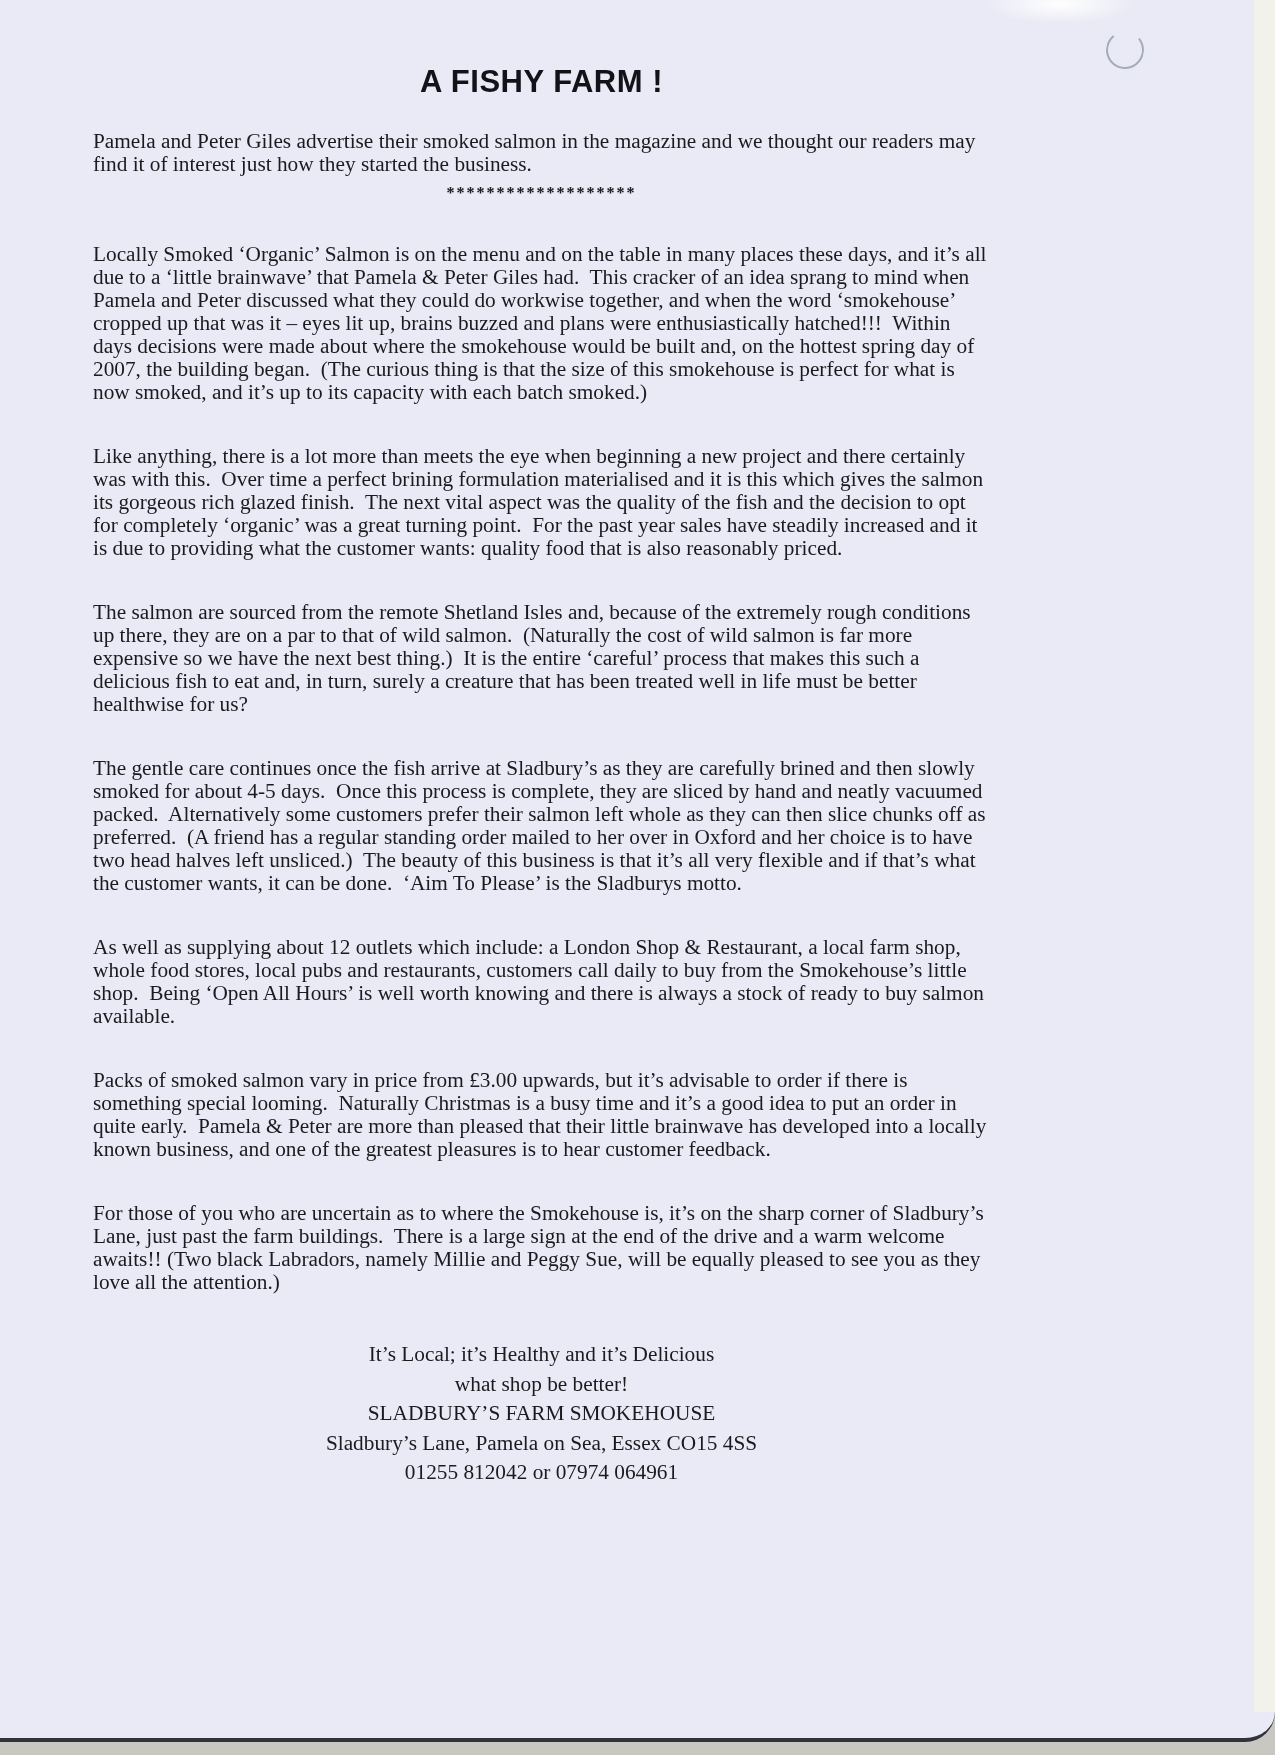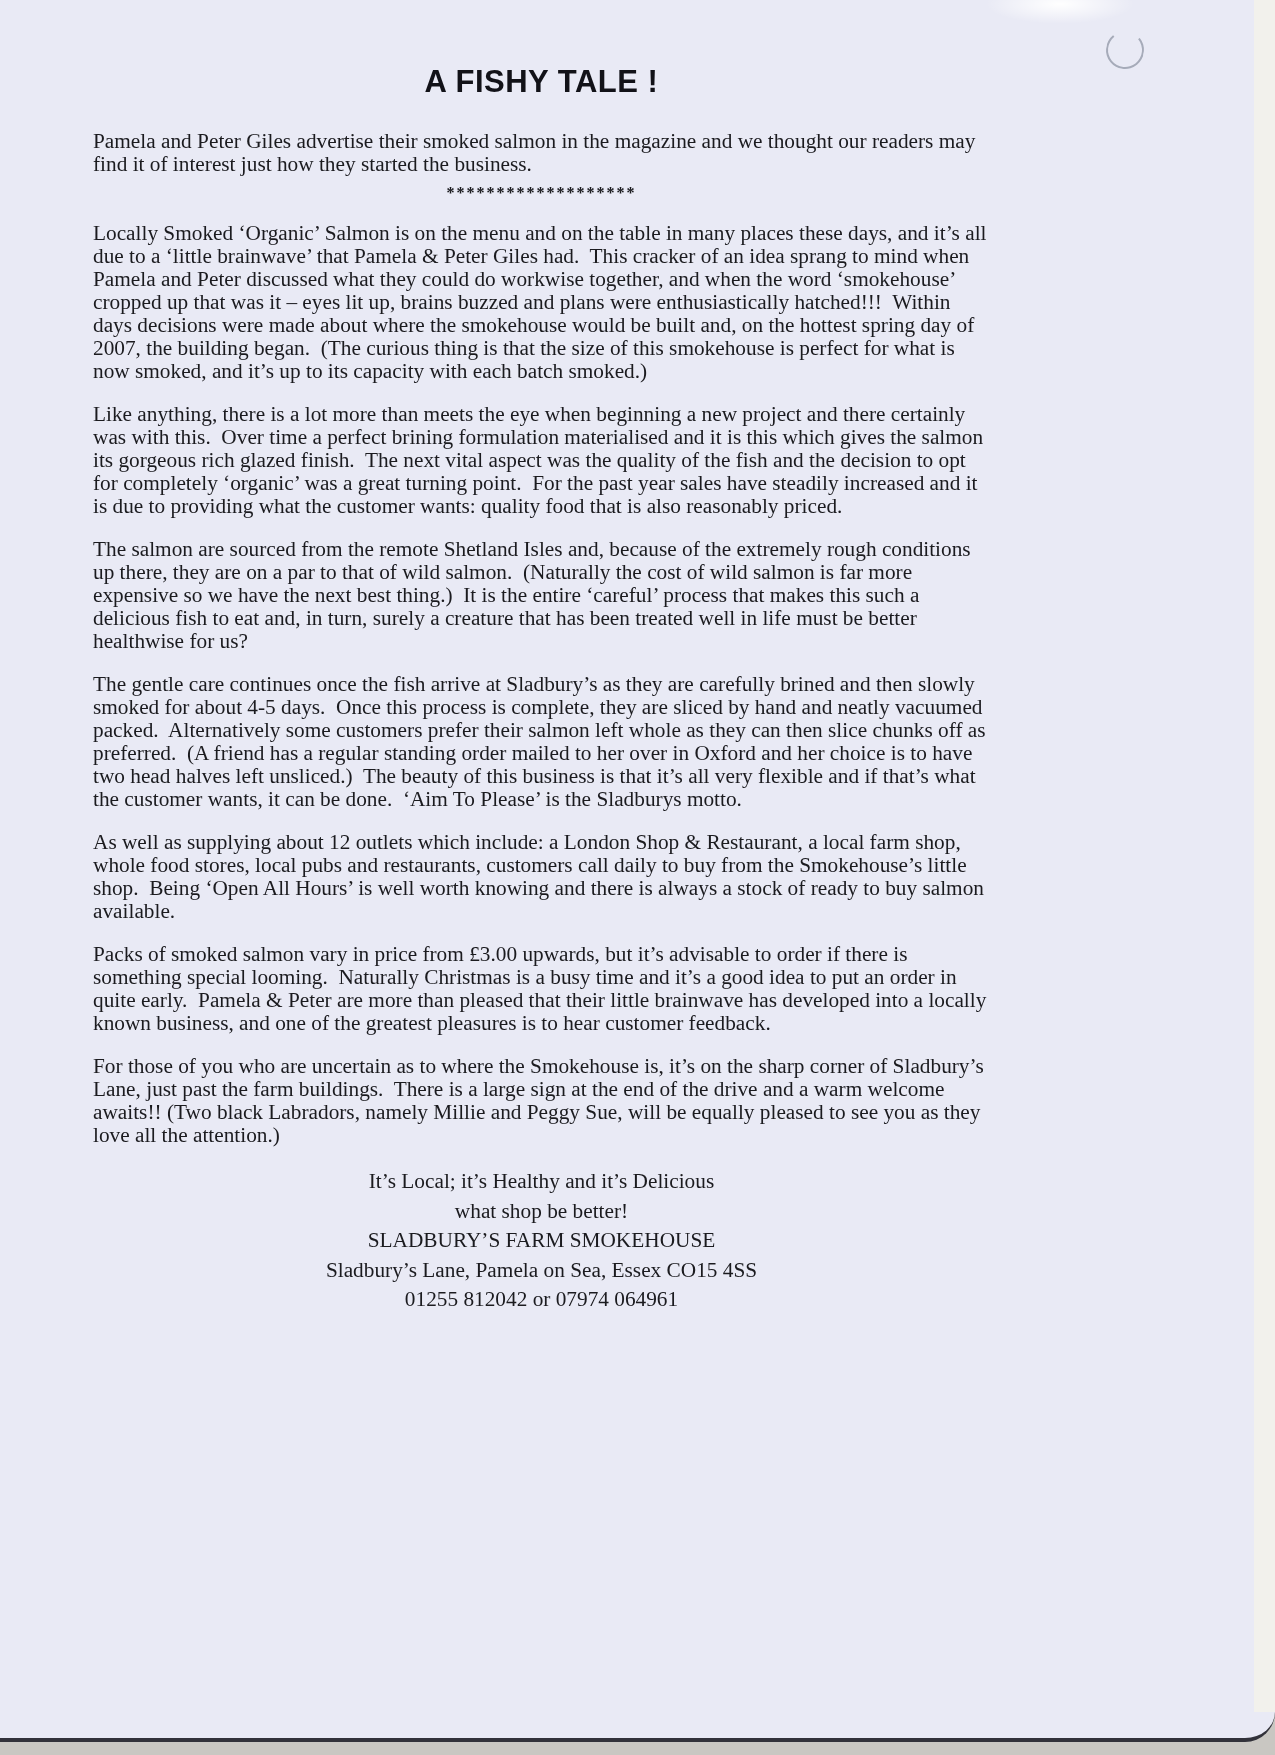--- a/index.html
+++ b/index.html
@@ -60,47 +60,47 @@
     text-align: center;
     color: #121218;
     margin: 0 0 30px 0;
   }
   .para {
     font-size: 21.3px;
     line-height: 23px;
     margin: 0;
     white-space: pre-wrap;
   }
-  .body-para { margin-top: 20px; }
+  .body-para { margin-top: 41px; }
   .divider {
     text-align: center;
     font-weight: bold;
     font-size: 16px;
     letter-spacing: 2px;
     margin: 8px 0 0 0;
     color: #17171b;
   }
   .footer {
-    margin-top: 20px;
+    margin-top: 46px;
     text-align: center;
     font-size: 21.3px;
     line-height: 29.5px;
   }
 </style>
 </head>
 <body>
 
 <div class="scan">
   <div class="paper"></div>
   <div class="edge-right"></div>
   <div class="top-blob"></div>
   <div class="ring-mark"></div>
 
   <div class="content">
-    <h1 class="title">A FISHY TALE !</h1>
+    <h1 class="title">A FISHY FARM !</h1>
 
     <p class="para">Pamela and Peter Giles advertise their smoked salmon in the magazine and we thought our readers may find it of interest just how they started the business.</p>
 
     <div class="divider">*******************</div>
 
     <p class="para body-para">Locally Smoked ‘Organic’ Salmon is on the menu and on the table in many places these days, and it’s all due to a ‘little brainwave’ that Pamela &amp; Peter Giles had.  This cracker of an idea sprang to mind when Pamela and Peter discussed what they could do workwise together, and when the word ‘smokehouse’ cropped up that was it – eyes lit up, brains buzzed and plans were enthusiastically hatched!!!  Within days decisions were made about where the smokehouse would be built and, on the hottest spring day of 2007, the building began.  (The curious thing is that the size of this smokehouse is perfect for what is now smoked, and it’s up to its capacity with each batch smoked.)</p>
     <p class="para body-para">Like anything, there is a lot more than meets the eye when beginning a new project and there certainly was with this.  Over time a perfect brining formulation materialised and it is this which gives the salmon its gorgeous rich glazed finish.  The next vital aspect was the quality of the fish and the decision to opt for completely ‘organic’ was a great turning point.  For the past year sales have steadily increased and it is due to providing what the customer wants: quality food that is also reasonably priced.</p>
     <p class="para body-para">The salmon are sourced from the remote Shetland Isles and, because of the extremely rough conditions up there, they are on a par to that of wild salmon.  (Naturally the cost of wild salmon is far more expensive so we have the next best thing.)  It is the entire ‘careful’ process that makes this such a delicious fish to eat and, in turn, surely a creature that has been treated well in life must be better healthwise for us?</p>
     <p class="para body-para">The gentle care continues once the fish arrive at Sladbury’s as they are carefully brined and then slowly smoked for about 4-5 days.  Once this process is complete, they are sliced by hand and neatly vacuumed packed.  Alternatively some customers prefer their salmon left whole as they can then slice chunks off as preferred.  (A friend has a regular standing order mailed to her over in Oxford and her choice is to have two head halves left unsliced.)  The beauty of this business is that it’s all very flexible and if that’s what the customer wants, it can be done.  ‘Aim To Please’ is the Sladburys motto.</p>
     <p class="para body-para">As well as supplying about 12 outlets which include: a London Shop &amp; Restaurant, a local farm shop, whole food stores, local pubs and restaurants, customers call daily to buy from the Smokehouse’s little shop.  Being ‘Open All Hours’ is well worth knowing and there is always a stock of ready to buy salmon available.</p>

